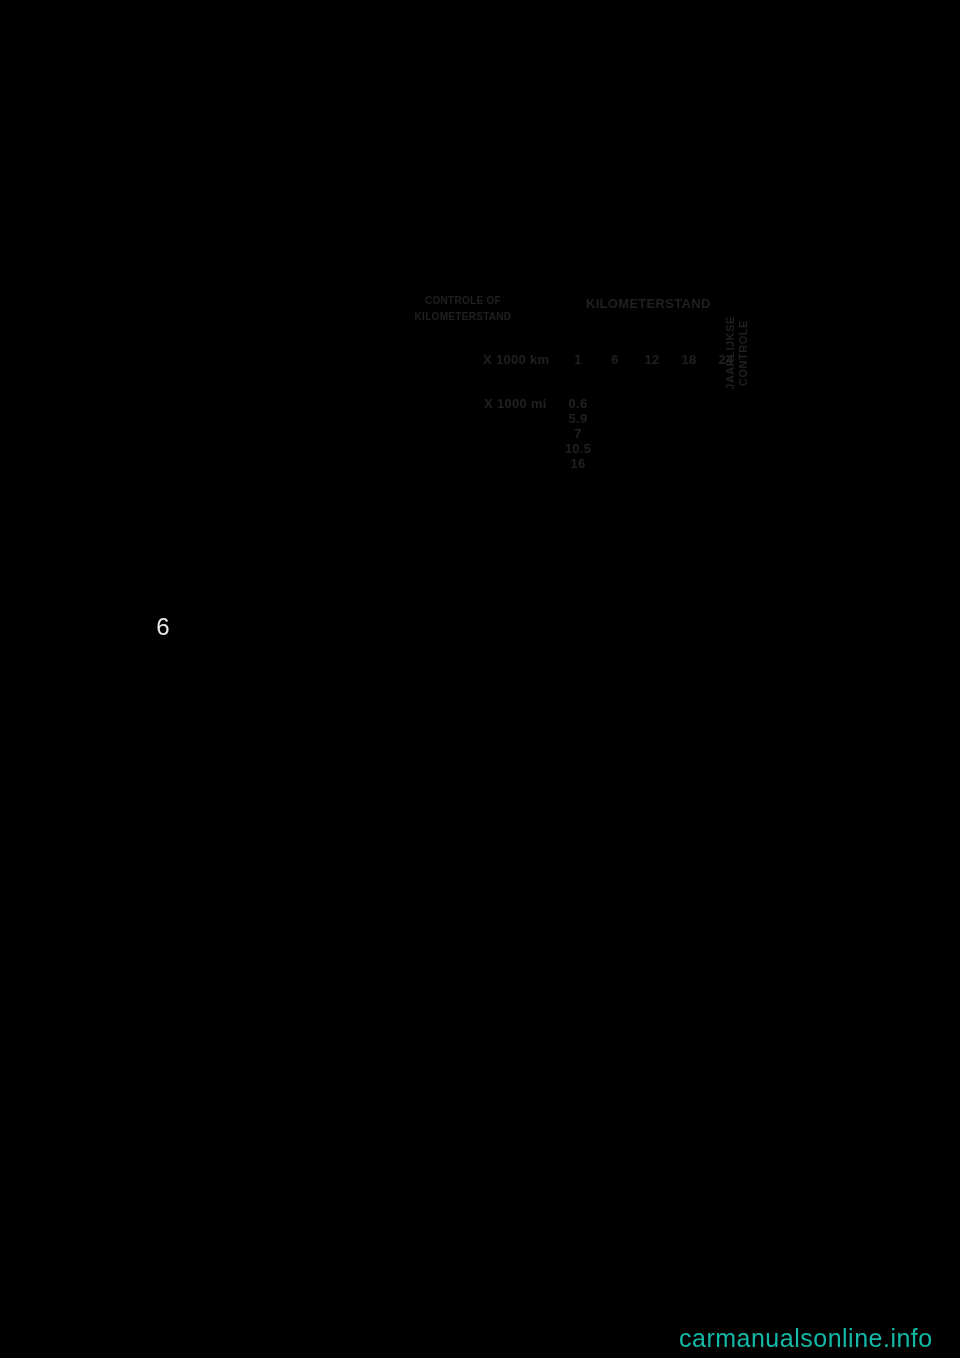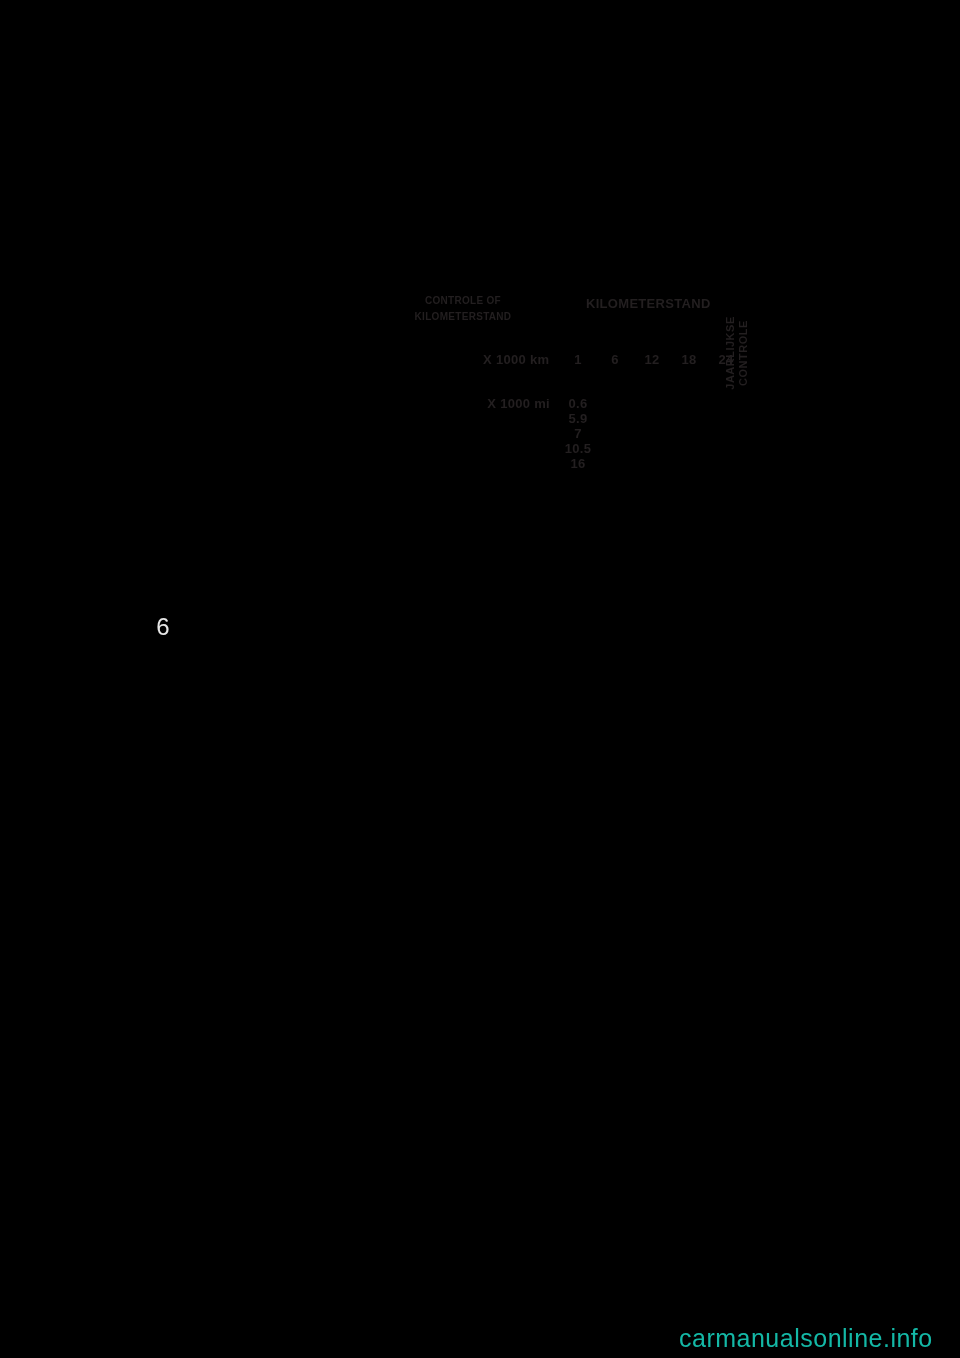--- a/index.html
+++ b/index.html
@@ -49,21 +49,21 @@
     transform-origin: 50% 50%;
     text-align: center;
     font-size: 11px;
     line-height: 13px;
     letter-spacing: 0.5px;
   }
 
   .row-label {
     font-size: 13px;
     width: 66px;
-    text-align: right;
+    text-align: left;
   }
   .row-label-1 { left: 483px; top: 352px; }
   .row-label-2 { left: 484px; top: 396px; }
 
   .row-values {
     left: 560px;
     width: 184px;
     display: flex;
     justify-content: space-between;
     font-size: 13px;

